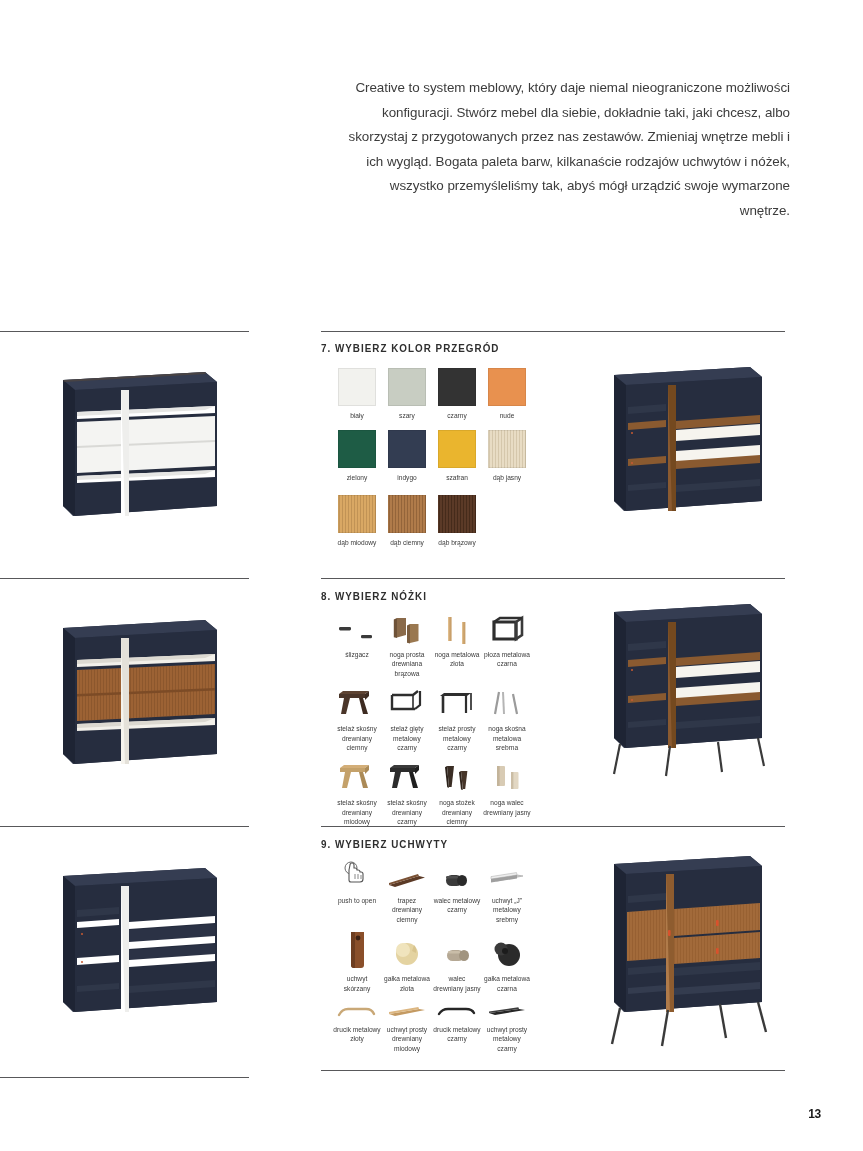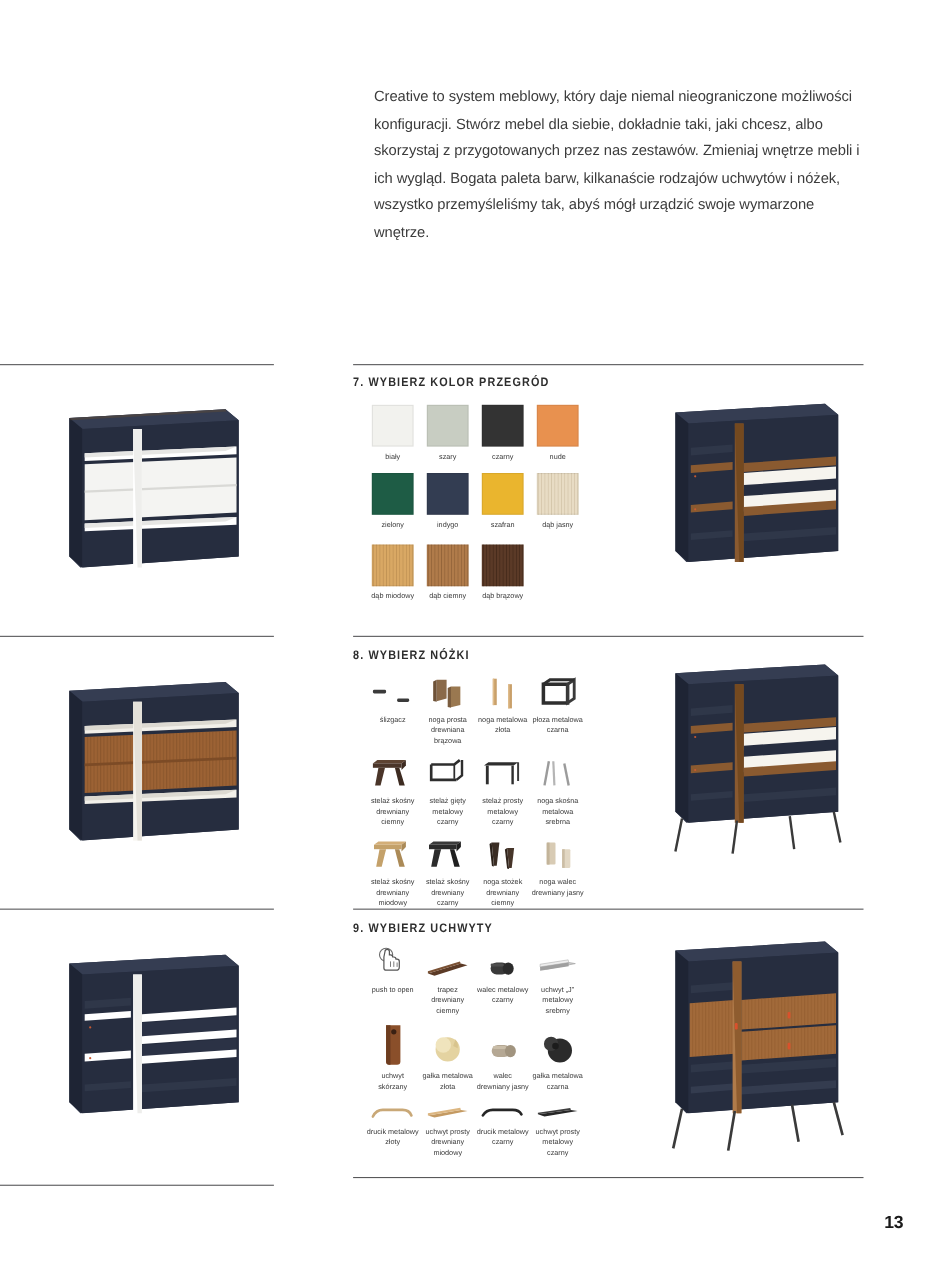--- a/index.html
+++ b/index.html
@@ -9,20 +9,21 @@
     font-family: "Liberation Sans", sans-serif;
     color: #2b2b2b;
     overflow: hidden;
   }
   .page { position: relative; width: 863px; height: 1151px; }
 
   
   .intro {
     position: absolute;
     left: 340px; top: 76px; width: 450px;
+    text-align: right;
     font-size: 13.4px;
     line-height: 24.5px;
     color: #3c3c3c;
     letter-spacing: -0.05px;
   }
 
   
   .rule { position: absolute; height: 0; border-top: 1.4px solid #58585a; }
   .rule-left  { left: 0px;   width: 249px; }
   .rule-right { left: 321px; width: 464px; }
@@ -74,21 +75,21 @@
   .iconbox svg { display: block; overflow: visible; }
 
   
   .furn { position: absolute; }
   .furn svg { display: block; }
 
   
   .pageno {
     position: absolute;
     right: 42px; bottom: 30px;
-    font-size: 16px; font-weight: bold;
+    font-size: 12px; font-weight: bold;
     color: #1a1a1a;
     letter-spacing: -0.3px;
     text-align: right;
   }
 </style>
 </head>
 <body>
 
 <div class="page">
 

